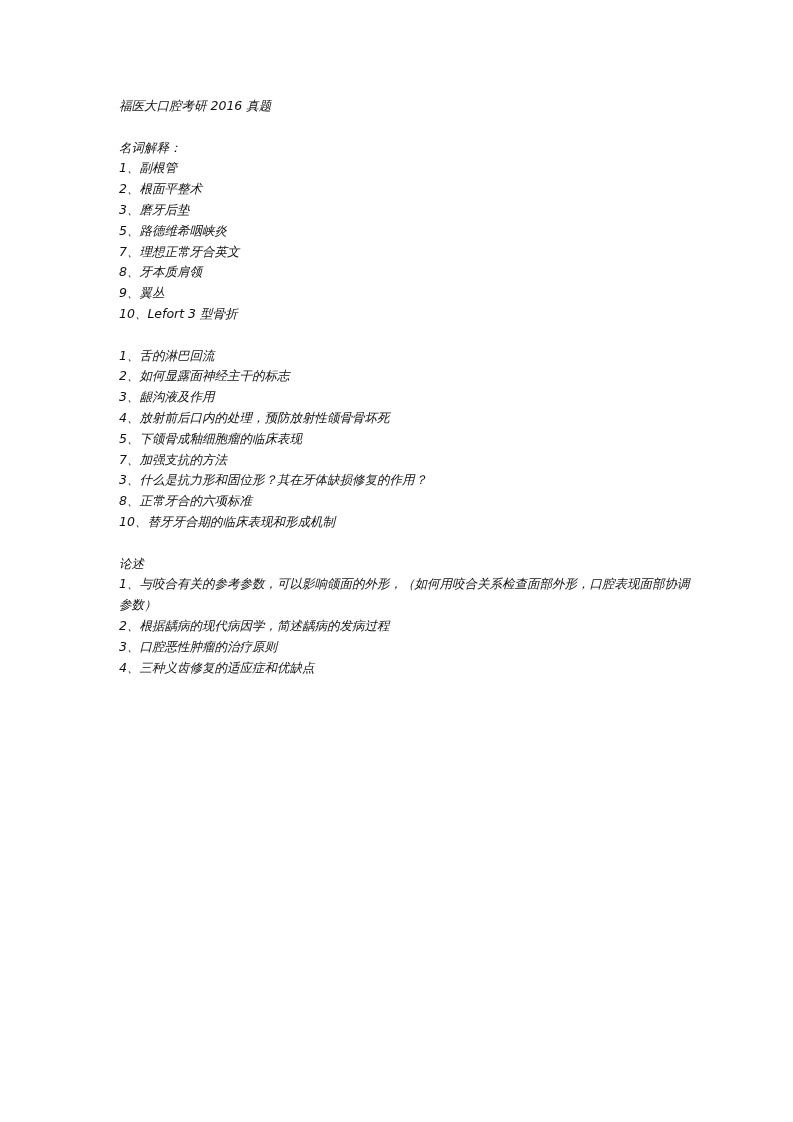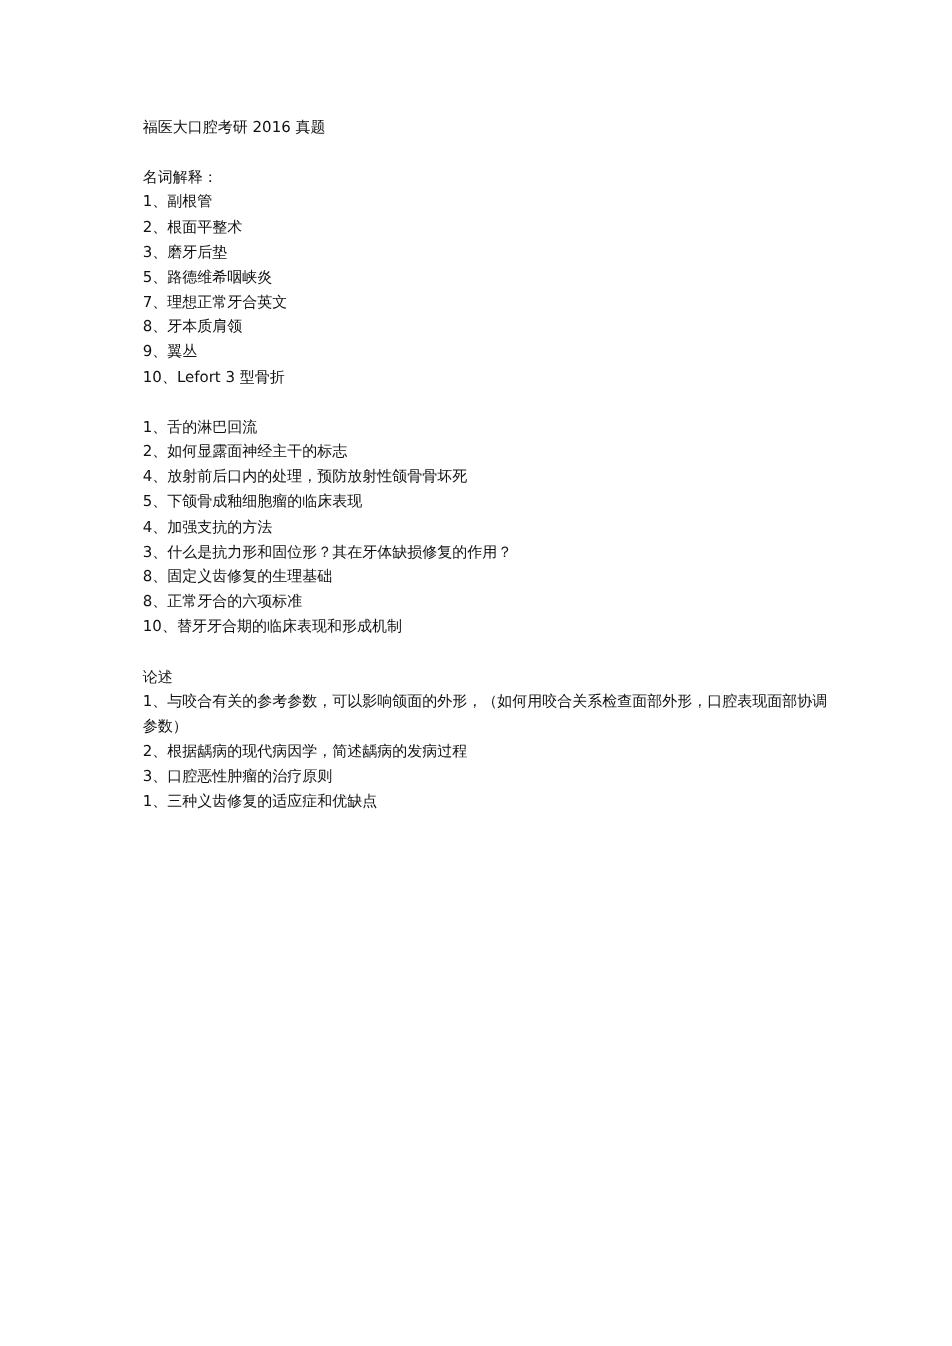--- a/index.html
+++ b/index.html
@@ -1,19 +1,19 @@
 <!DOCTYPE html>
 <html><head>
 <meta charset="utf-8">
 <style>
   html, body { margin: 0; padding: 0; background: #ffffff; }
   body { width: 793px; height: 1122px; position: relative; overflow: hidden;
          font-family: "DejaVu Sans", "Liberation Sans", sans-serif; color: #111; }
   .page { position: absolute; left: 119px; top: 96px; width: 580px; font-size: 12.5px; line-height: 20.8px; }
-  .line { margin: 0; white-space: pre-wrap; }
+  .line { margin: 0; white-space: pre-wrap; font-style: italic; }
   .gap { height: 20.8px; }
 </style>
 </head>
 <body>
 
 <div class="page">
   <p class="line">福医大口腔考研 2016 真题</p>
   <div class="gap"></div>
 
   <div>
@@ -25,30 +25,30 @@
     <p class="line">7、理想正常牙合英文</p>
     <p class="line">8、牙本质肩领</p>
     <p class="line">9、翼丛</p>
     <p class="line">10、Lefort 3 型骨折</p>
   </div>
   <div class="gap"></div>
 
   <div>
     <p class="line">1、舌的淋巴回流</p>
     <p class="line">2、如何显露面神经主干的标志</p>
+    <p class="line">3、龈沟液及作用</p>
     <p class="line">4、放射前后口内的处理，预防放射性颌骨骨坏死</p>
     <p class="line">5、下颌骨成釉细胞瘤的临床表现</p>
-    <p class="line">4、加强支抗的方法</p>
+    <p class="line">7、加强支抗的方法</p>
     <p class="line">3、什么是抗力形和固位形？其在牙体缺损修复的作用？</p>
-    <p class="line">8、固定义齿修复的生理基础</p>
     <p class="line">8、正常牙合的六项标准</p>
     <p class="line">10、替牙牙合期的临床表现和形成机制</p>
   </div>
   <div class="gap"></div>
 
   <div>
     <p class="line">论述</p>
     <p class="line">1、与咬合有关的参考参数，可以影响颌面的外形，（如何用咬合关系检查面部外形，口腔表现面部协调参数）</p>
     <p class="line">2、根据龋病的现代病因学，简述龋病的发病过程</p>
     <p class="line">3、口腔恶性肿瘤的治疗原则</p>
-    <p class="line">1、三种义齿修复的适应症和优缺点</p>
+    <p class="line">4、三种义齿修复的适应症和优缺点</p>
   </div>
 </div>
 
 </body></html>

